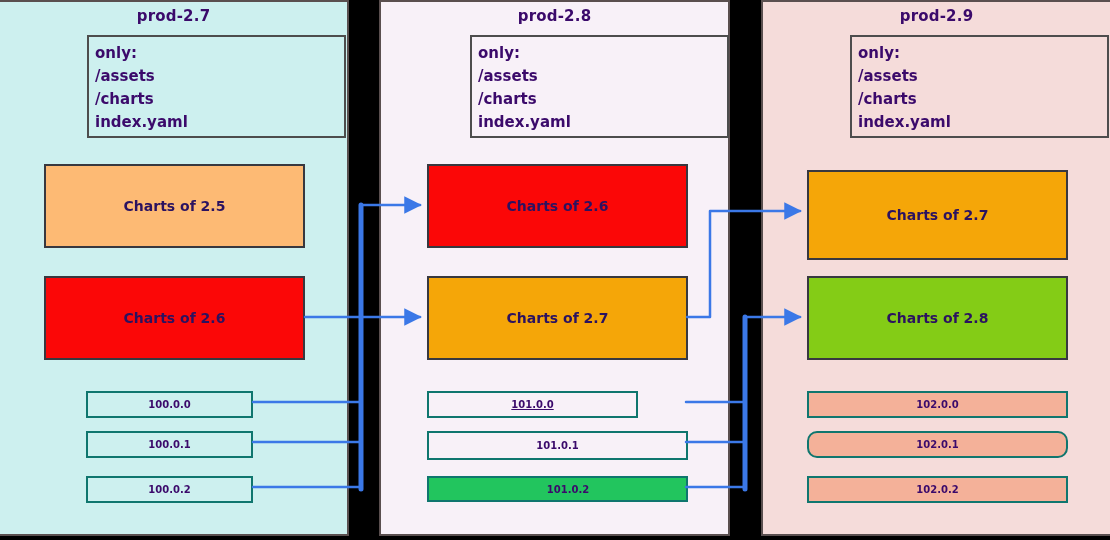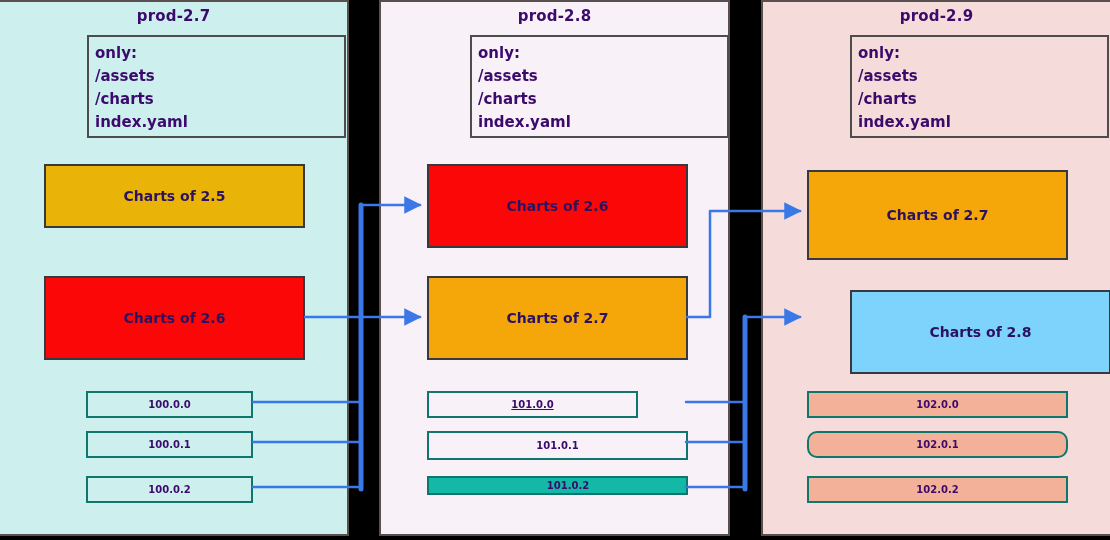--- a/index.html
+++ b/index.html
@@ -104,21 +104,21 @@
   <div class="panel p0">
     <div class="panel-title">prod-2.7</div>
 
     <div class="only-box" style="left:44px;">
       <div class="only-line">only:</div>
       <div class="only-line">/assets</div>
       <div class="only-line">/charts</div>
       <div class="only-line">index.yaml</div>
     </div>
 
-    <div class="chart-box" style="left:44px; top:162px; width:261px; height:64px; background:#eab308;">Charts of 2.5</div>
+    <div class="chart-box" style="left:44px; top:162px; width:261px; height:84px; background:#fdba74;">Charts of 2.5</div>
     <div class="chart-box" style="left:44px; top:274px; width:261px; height:84px; background:#fb0707;">Charts of 2.6</div>
 
     <div class="ver-box" style="left:86px; top:389px; width:167px; height:27px; background:#cdf0ef;">100.0.0</div>
     <div class="ver-box" style="left:86px; top:429px; width:167px; height:27px; background:#cdf0ef;">100.0.1</div>
     <div class="ver-box" style="left:86px; top:474px; width:167px; height:27px; background:#cdf0ef;">100.0.2</div>
   </div>
 
   <div class="panel p1">
     <div class="panel-title">prod-2.8</div>
 
@@ -127,35 +127,35 @@
       <div class="only-line">/assets</div>
       <div class="only-line">/charts</div>
       <div class="only-line">index.yaml</div>
     </div>
 
     <div class="chart-box" style="left:46px; top:162px; width:261px; height:84px; background:#fb0707;">Charts of 2.6</div>
     <div class="chart-box" style="left:46px; top:274px; width:261px; height:84px; background:#f5a608;">Charts of 2.7</div>
 
     <div class="ver-box" style="left:46px; top:389px; width:211px; height:27px; background:#f8f1f8;text-decoration:underline;">101.0.0</div>
     <div class="ver-box" style="left:46px; top:429px; width:261px; height:29px; background:#f8f1f8;">101.0.1</div>
-    <div class="ver-box" style="left:46px; top:474px; width:261px; height:19px; background:#14b8a6;padding-left:21px;">101.0.2</div>
+    <div class="ver-box" style="left:46px; top:474px; width:261px; height:26px; background:#22c55e;padding-left:21px;">101.0.2</div>
   </div>
 
   <div class="panel p2">
     <div class="panel-title">prod-2.9</div>
 
     <div class="only-box" style="left:44px;">
       <div class="only-line">only:</div>
       <div class="only-line">/assets</div>
       <div class="only-line">/charts</div>
       <div class="only-line">index.yaml</div>
     </div>
 
     <div class="chart-box" style="left:44px; top:168px; width:261px; height:90px; background:#f5a608;">Charts of 2.7</div>
-    <div class="chart-box" style="left:44px; top:288px; width:261px; height:84px; background:#7dd3fc;margin-left:43px;">Charts of 2.8</div>
+    <div class="chart-box" style="left:44px; top:274px; width:261px; height:84px; background:#84cc16;">Charts of 2.8</div>
 
     <div class="ver-box" style="left:44px; top:389px; width:261px; height:27px; background:#f4b199;">102.0.0</div>
     <div class="ver-box" style="left:44px; top:429px; width:261px; height:27px; background:#f4b199;border-radius:10px;">102.0.1</div>
     <div class="ver-box" style="left:44px; top:474px; width:261px; height:27px; background:#f4b199;">102.0.2</div>
   </div>
 
   <svg id="wires" viewBox="0 0 1110 540" xmlns="http://www.w3.org/2000/svg">
     <defs>
       <marker id="ah" viewBox="0 0 10 10" refX="9" refY="5" markerWidth="7" markerHeight="7" orient="auto-start-reverse">
         <path d="M 0 0 L 10 5 L 0 10 z" fill="#3b78e7"></path>

